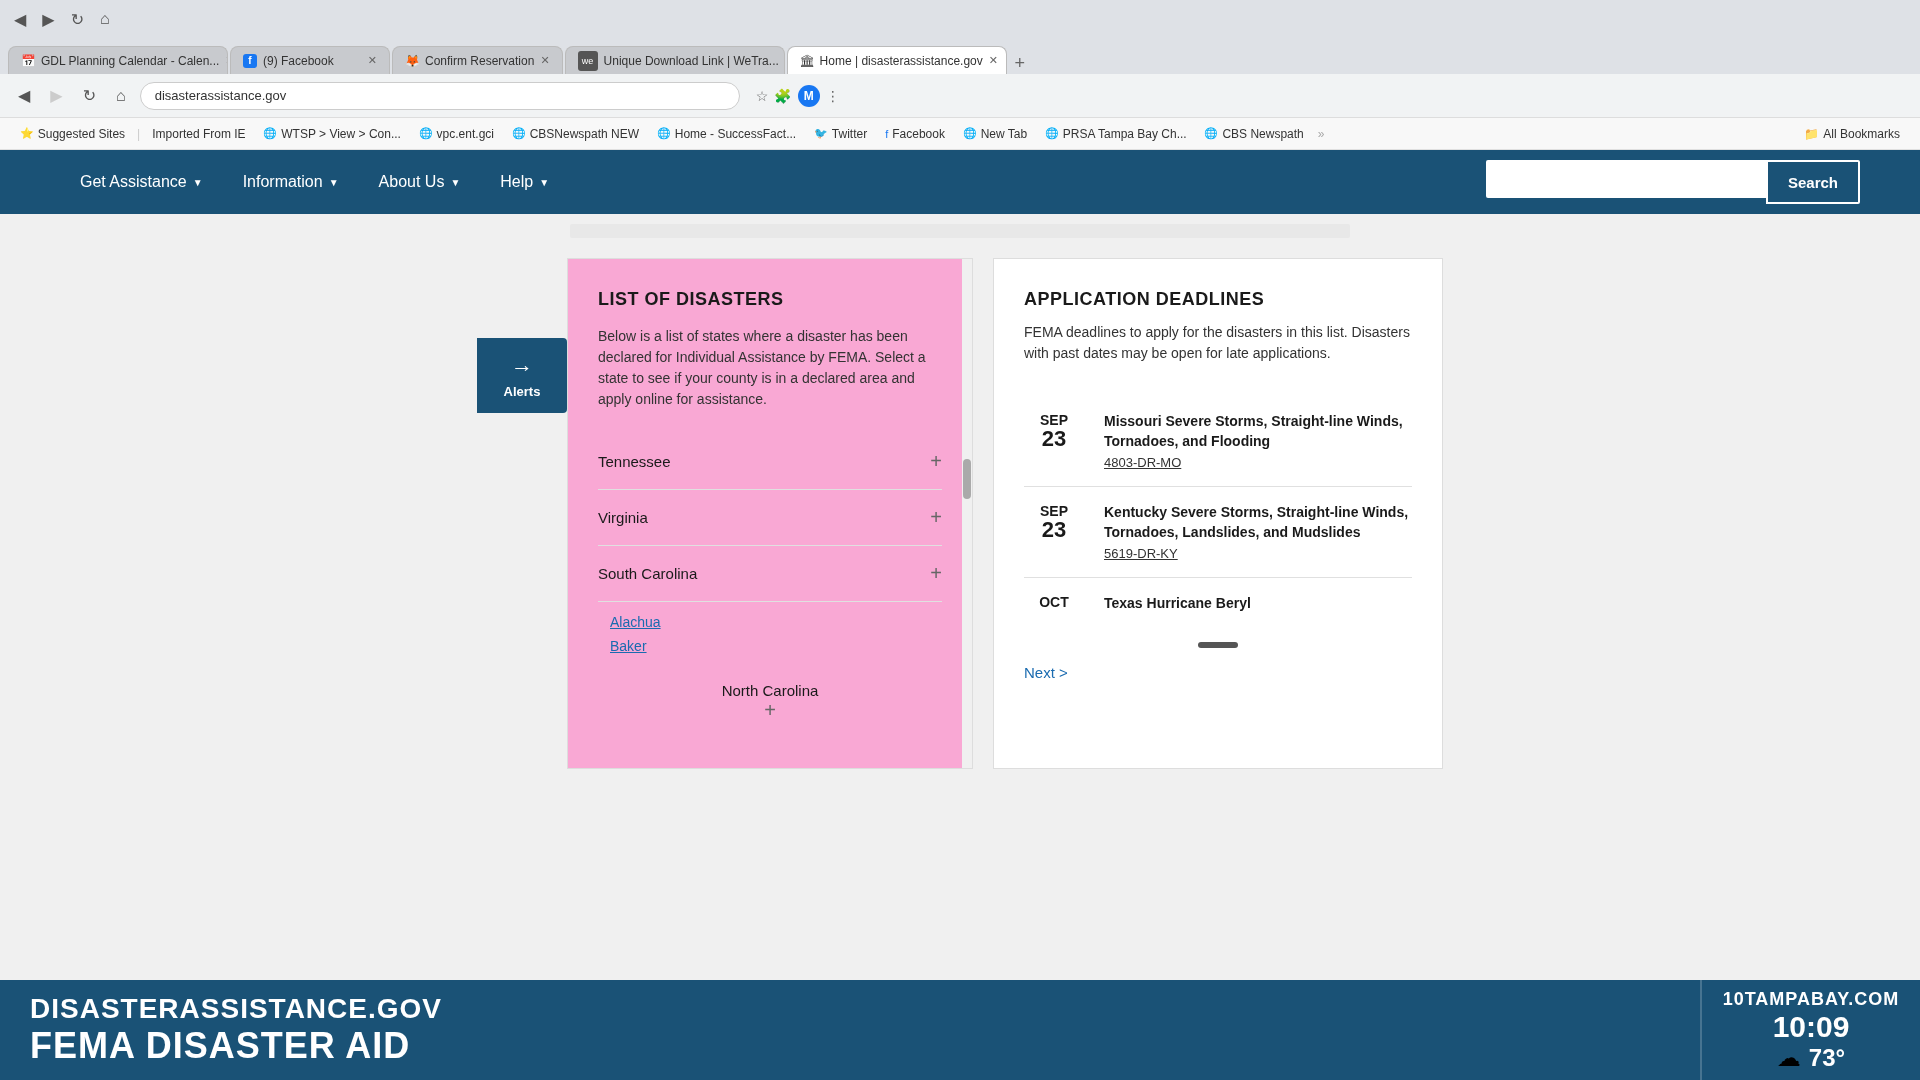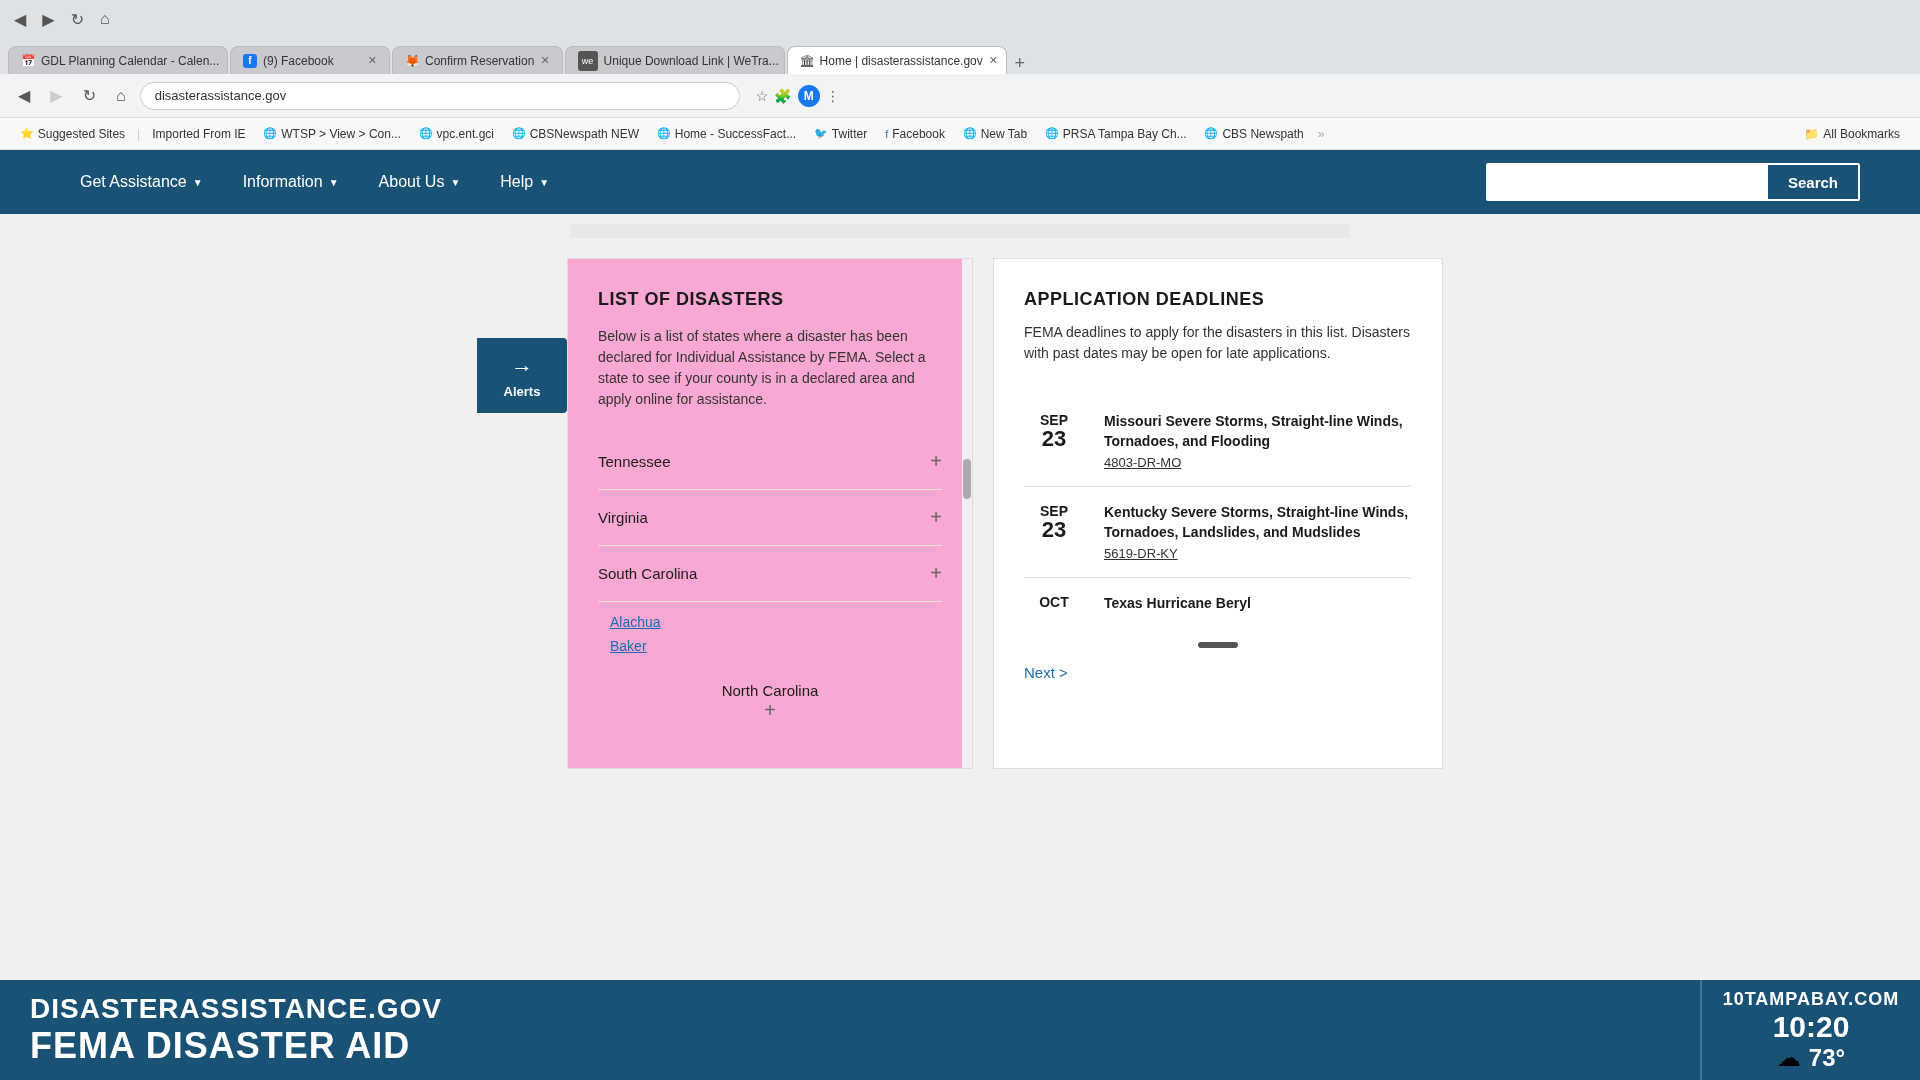--- a/index.html
+++ b/index.html
@@ -27,21 +27,21 @@
     .bm-sep { color: #ccc; margin: 0 2px; }
     .bm-folders { display: flex; align-items: center; gap: 2px; margin-left: auto; }
     .bm-folder { display: flex; align-items: center; gap: 4px; padding: 2px 8px; border-radius: 4px; cursor: pointer; }
 
     
     .site-nav { background: #1a5276; height: 64px; display: flex; align-items: center; padding: 0 60px; gap: 0; }
     .nav-item { color: #fff; font-size: 16px; padding: 0 20px; height: 64px; display: flex; align-items: center; gap: 6px; cursor: pointer; white-space: nowrap; }
     .nav-chevron { font-size: 10px; }
     .search-bar { margin-left: auto; display: flex; gap: 0; }
     .search-input { width: 280px; height: 38px; border: none; padding: 0 12px; font-size: 14px; outline: none; border-radius: 2px 0 0 2px; }
-    .search-btn { background: #1a5276; color: #fff; border: 2px solid #fff; padding: 0 20px; font-size: 15px; font-weight: bold; cursor: pointer; height: 38px; border-radius: 0 2px 2px 0; }
+    .search-btn { background: #1a5276; color: #fff; border: 2px solid #fff; padding: 0 20px; font-size: 15px; font-weight: bold; cursor: pointer; height: 44px; border-radius: 0 2px 2px 0; }
     .alerts-btn { background: #1a5276; color: #fff; width: 90px; padding: 14px 10px; text-align: center; cursor: pointer; border-radius: 0 4px 4px 0; display: flex; flex-direction: column; align-items: center; gap: 6px; font-size: 13px; font-weight: bold; }
     .alerts-arrow { font-size: 22px; }
 
     
     .disasters-panel { background: #f9a8d4; width: 406px; padding: 30px; border: 1px solid #ddd; }
     .panel-title { font-size: 18px; font-weight: bold; color: #1a1a1a; margin-bottom: 16px; letter-spacing: 0.5px; }
     .panel-desc { font-size: 14px; color: #333; line-height: 1.5; margin-bottom: 24px; }
     .disaster-list { list-style: none; }
     .disaster-item { display: flex; align-items: center; justify-content: space-between; padding: 16px 0; border-bottom: 1px solid #e0e0e0; cursor: pointer; }
     .disaster-item:last-child { border-bottom: none; flex-direction: column; }
@@ -306,19 +306,19 @@
   </div>
 </div>
 
 <div class="tv-overlay">
   <div class="tv-main">
     <div class="tv-site">DISASTERASSISTANCE.GOV</div>
     <div class="tv-title">FEMA DISASTER AID</div>
   </div>
   <div class="tv-sidebar">
     <div class="tv-station">10TAMPABAY.COM</div>
-    <div class="tv-time">10:20</div>
+    <div class="tv-time">10:09</div>
     <div class="tv-weather">
       <span class="tv-weather-icon">☁</span>
       <span class="tv-temp">73°</span>
     </div>
   </div>
 </div>
 
 </body></html>

